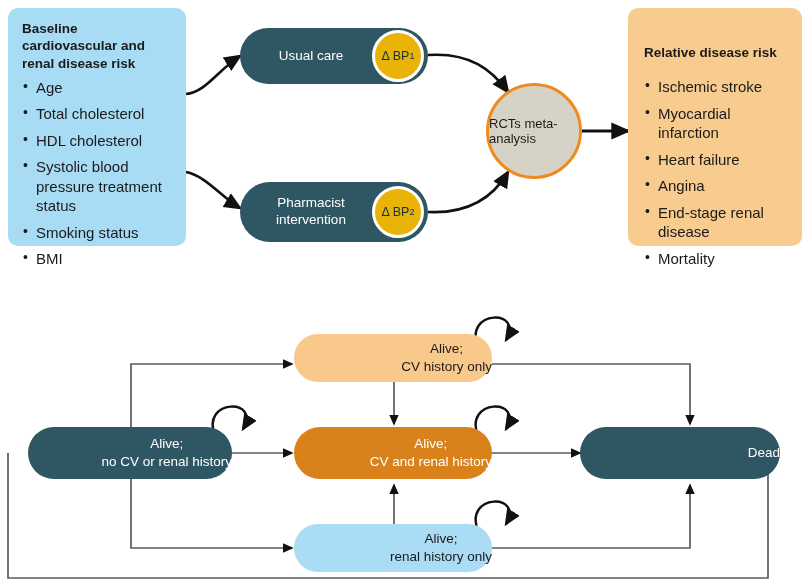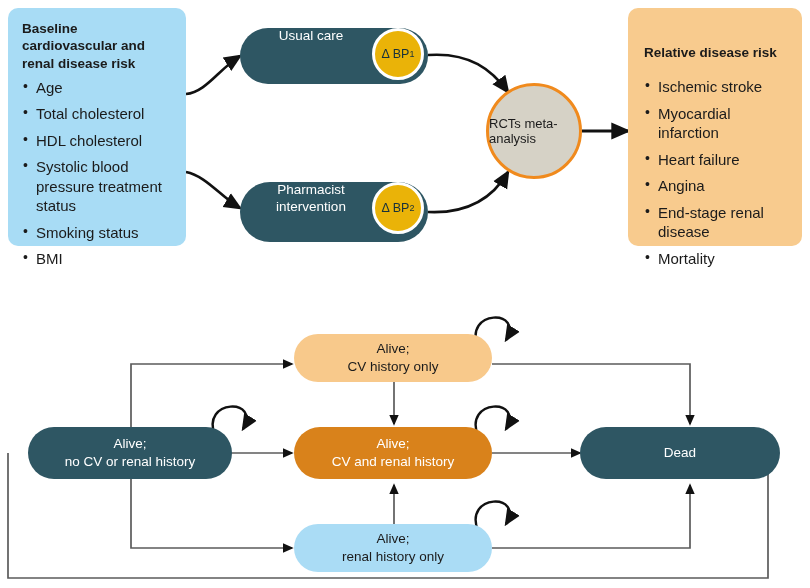--- a/index.html
+++ b/index.html
@@ -8,33 +8,33 @@
   svg.layer{position:absolute;left:0;top:0;width:810px;height:588px;}
 
   .panel{position:absolute;box-sizing:border-box;border-radius:10px;}
   .panel-blue{background:#a8dcf5;}
   .panel-orange{background:#f8cb8e;}
   .panel h3{margin:0 0 6px 0;font-size:13.5px;font-weight:bold;color:#1b1b1b;line-height:1.28;}
   .panel ul{margin:0;padding:0;list-style:none;}
   .panel li{font-size:15px;color:#1b1b1b;line-height:1.3;margin-bottom:7px;position:relative;padding-left:14px;}
   .panel li:before{content:"\2022";position:absolute;left:1px;top:-1px;font-size:14px;}
 
-  .pill{position:absolute;box-sizing:border-box;border-radius:999px;background:#2e5663;display:flex;}
+  .pill{position:absolute;box-sizing:border-box;border-radius:999px;background:#2e5663;display:flex;align-items:center;}
   .pill .pill-label{color:#ffffff;font-size:13.5px;line-height:1.25;flex:1;text-align:center;padding-left:10px;}
   .bpcircle{width:46px;height:46px;border-radius:50%;background:#eab308;border:3px solid #ffffff;
             display:flex;align-items:center;justify-content:center;color:#17313b;font-size:12.5px;
             margin-right:4px;flex:0 0 auto;}
   .bpcircle sub{font-size:9px;}
 
   .rcts{position:absolute;width:96px;height:96px;border-radius:50%;background:#d6d2c6;
         border:3px solid #f08a1d;display:flex;align-items:center;justify-content:center;
         text-align:left;font-size:13px;color:#1b1b1b;line-height:1.18;box-sizing:border-box;}
 
   .node{position:absolute;box-sizing:border-box;border-radius:999px;display:flex;align-items:center;
-        justify-content:center;text-align:center;font-size:13.5px;line-height:1.3;}
+        justify-content:flex-end;text-align:center;font-size:13.5px;line-height:1.3;}
   .n-teal{background:#2e5663;color:#ffffff;}
   .n-orange{background:#d9821b;color:#ffffff;}
   .n-lightorange{background:#f8c98b;color:#1b1b1b;}
   .n-lightblue{background:#aadcf5;color:#1b1b1b;}
 </style>
 </head>
 <body>
 
 <div id="stage">
 

